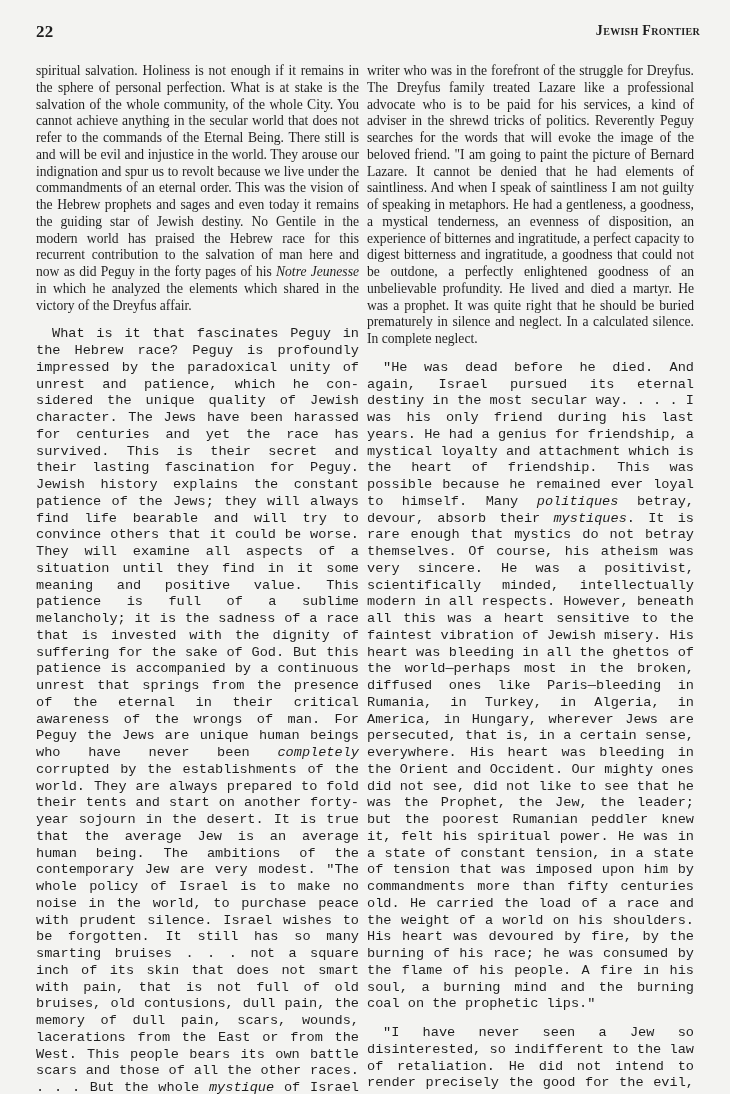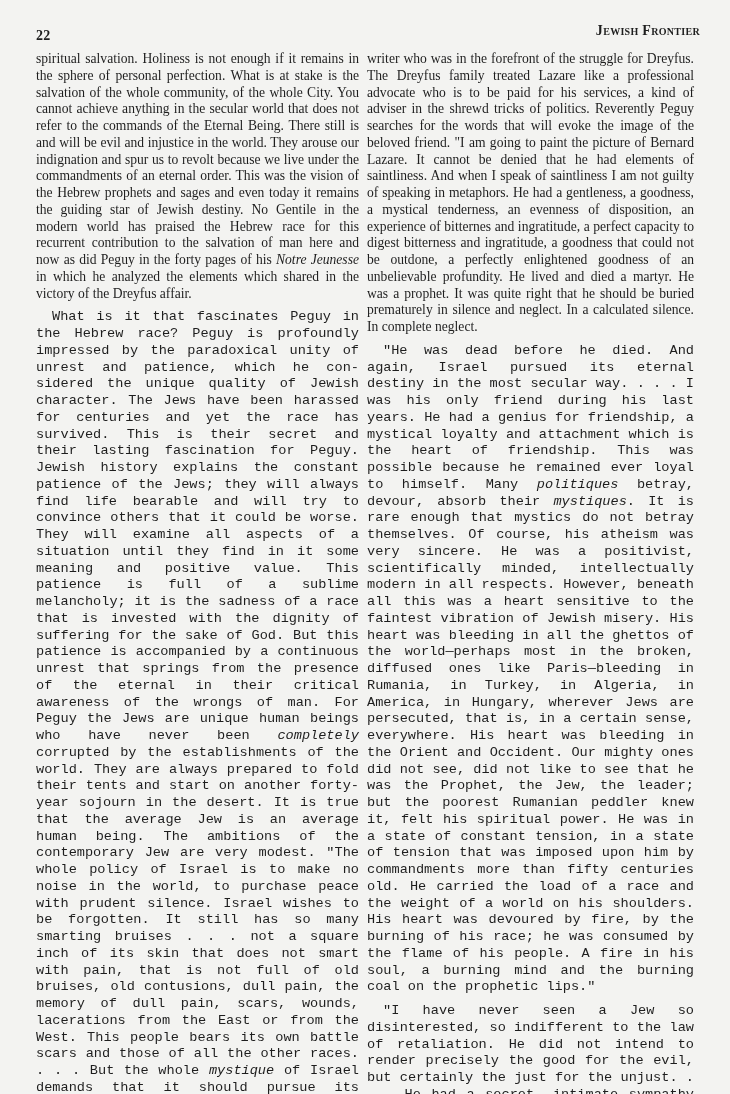--- a/index.html
+++ b/index.html
@@ -4,37 +4,37 @@
 <style>
   html, body { margin: 0; padding: 0; }
   body {
     width: 730px; height: 1094px; overflow: hidden;
     background: #f3f3f1;
     font-family: "Liberation Serif", "DejaVu Serif", serif;
     color: #1e1e1e;
     position: relative;
   }
   .page-number {
-    position: absolute; left: 36px; top: 28px;
-    font-size: 14px; font-weight: bold; letter-spacing: 0.2px;
+    position: absolute; left: 36px; top: 22px;
+    font-size: 17px; font-weight: bold; letter-spacing: 0.2px;
   }
   .running-head {
     position: absolute; right: 30px; top: 23px;
     font-size: 14px; font-weight: bold; font-variant: small-caps;
     letter-spacing: 0.3px;
     margin-left: 16px;
   }
   .column {
     position: absolute; top: 51px;
     font-size: 13.6px; line-height: 16.75px;
     text-align: justify; hyphens: manual;
   }
   .col-left { left: 36px; width: 323px; }
   .col-right { left: 367px; width: 327px; }
-  .para { margin: 0 0 7px 0; text-indent: 0; }
+  .para { margin: 12px 0 7px 0; text-indent: 0; }
   .para.indent { text-indent: 16px; font-family: Liberation Mono, monospace; }
   .para em { font-style: italic; }
 </style>
 </head>
 <body>
 
 <div class="page-number">22</div>
 <div class="running-head">Jewish Frontier</div>
 
 <div class="column col-left">

